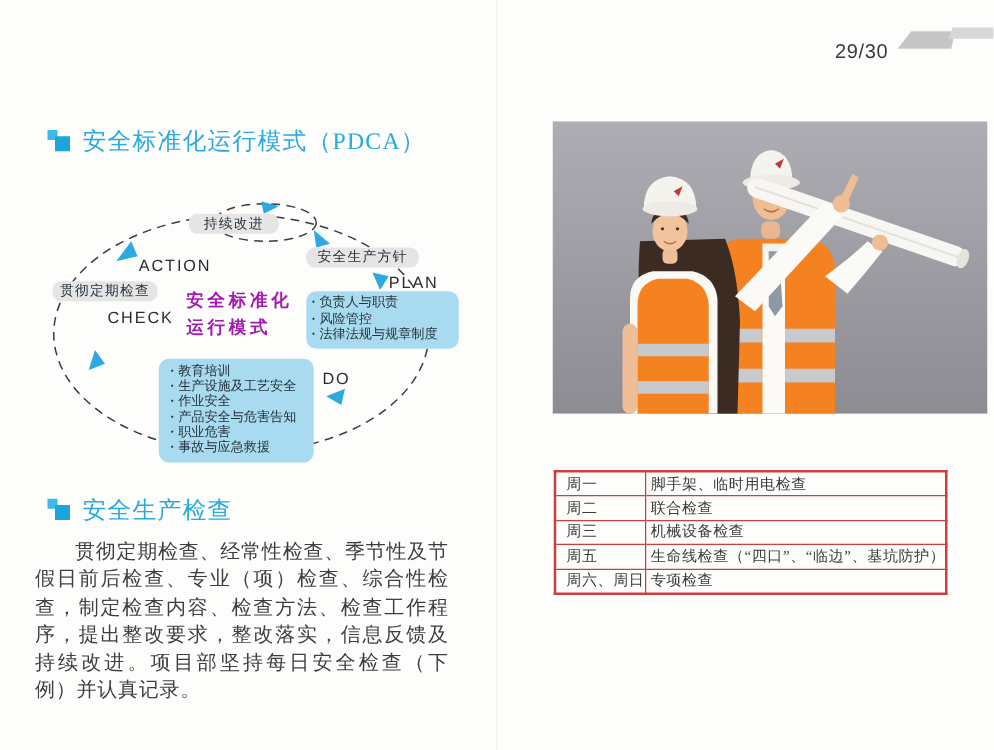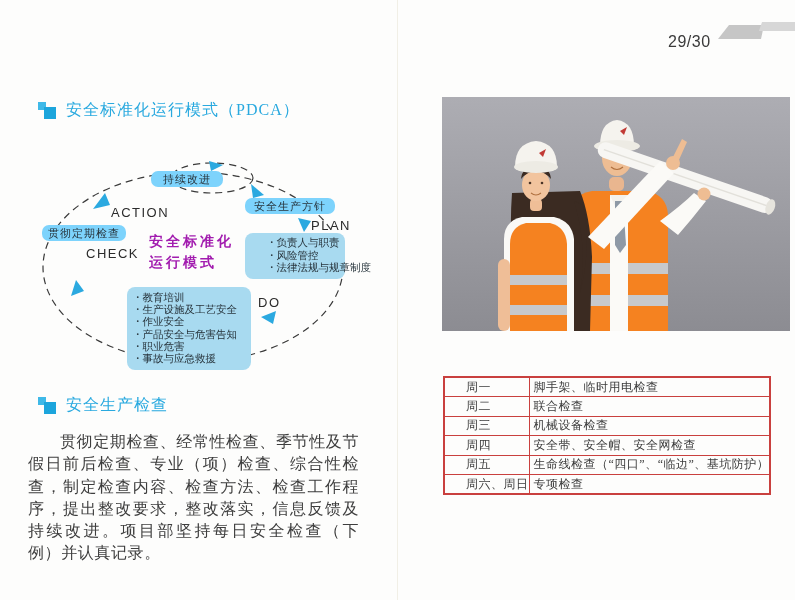--- a/index.html
+++ b/index.html
@@ -16,61 +16,61 @@
              font-size:16px; color:#3A3A3A; letter-spacing:0.5px;margin-top:16px; }
   .ribbon { position:absolute; left:715px; top:20px; }
 
   
   .sec-head { position:absolute; display:flex; align-items:center; gap:10px; }
   .sec-head.s1 { left:38px; top:100px; }
   .sec-head.s2 { left:38px; top:395px; }
   .sec-icon { position:relative; width:18px; height:18px; display:inline-block; }
   .sec-icon .sq-small { position:absolute; left:0; top:0; width:8px; height:8px; background:#3FB9E8; }
   .sec-icon .sq-big   { position:absolute; left:6px; top:5px; width:12px; height:12px; background:#1CA5DC; }
-  .sec-title { font-size:16px; color:#29A9DF; letter-spacing:1px; font-weight:normal; }
+  .sec-title { font-size:19px; color:#29A9DF; letter-spacing:1px; font-weight:normal; }
 
   
   .diagram { position:absolute; left:25px; top:160px; width:345px; height:212px; }
   .diagram svg.underlay { position:absolute; left:0; top:0; }
   .dnode {
-    position:absolute; background:#7dd3fc; border-radius:7px;
+    position:absolute; background:#e5e5e5; border-radius:7px;
     font-size:11px; color:#27343C; text-align:center; letter-spacing:1px;
   }
   .dnode.improve    { left:126px; top:11px;  width:72px; height:16px; line-height:16px; }
   .dnode.policy     { left:220px; top:38px;  width:90px; height:16px; line-height:16px; }
   .dnode.check-self { left:17px;  top:65px;  width:84px; height:16px; line-height:16px; }
   .dlabel { position:absolute; font-family:"Liberation Sans",sans-serif; font-size:13px;
             color:#2B2B2B; letter-spacing:1.5px; }
   .dlabel.action { left:86px;  top:45px; }
   .dlabel.plan   { left:286px; top:58px; }
   .dlabel.check  { left:61px;  top:86px; }
   .dlabel.do     { left:233px; top:135px; }
   .center-red { position:absolute; left:124px; top:71px; color:#a21caf; font-weight:bold;
                 font-size:14px; line-height:21px; letter-spacing:3px; }
   ul.bullets { position:absolute; background:#A8DAF0; border-radius:8px; list-style:none;
                font-size:10.5px; color:#27343C; }
   ul.bullets li { white-space:nowrap; }
   ul.bullets li::before { content:"·"; margin-right:3px; font-weight:bold; }
-  ul.bullets.plan-box { left:220px; top:73px;  width:100px; padding:4px 4px 4px 25px; line-height:12.6px; }
+  ul.bullets.plan-box { left:220px; top:73px;  width:122px; padding:4px 4px 4px 4px; line-height:12.6px; }
   ul.bullets.do-box   { left:102px; top:127px; width:124px; padding:5px 4px 5px 9px; line-height:12.2px; }
 
   
   .body-text { position:absolute; left:28px; top:431px; width:331px;
                font-size:16px; line-height:22.3px; letter-spacing:0.6px;
                text-align:justify; text-indent:2em; color:#3E3E3E; }
 
   
   .photo { position:absolute; left:442px; top:97px; width:348px; height:234px; }
 
   
   table.schedule { position:absolute; left:443px; top:376px; width:298px;
                    border-collapse:collapse; border:2px solid #C9403E;
                    font-size:12px; color:#3B3B3B; letter-spacing:0.5px; }
   table.schedule td { border:1px solid #C9403E; height:19.5px; vertical-align:middle; }
-  td.day  { width:53px; padding-left:21px; white-space:nowrap; }
+  td.day  { width:53px; padding-left:8px; white-space:nowrap; }
   td.task { padding-left:4px; white-space:nowrap; }
 </style>
 </head>
 <body>
 
 <div class="page">
   <div class="spine"></div>
 
   <div class="pagenum">29/30</div>
   <svg class="ribbon" width="80" height="24" viewBox="0 0 80 24">
@@ -209,24 +209,20 @@
       </tr>
         <tr>
         <td class="day">周二</td>
         <td class="task">联合检查</td>
       </tr>
         <tr>
         <td class="day">周三</td>
         <td class="task">机械设备检查</td>
       </tr>
         <tr>
-        <td class="day">周四</td>
-        <td class="task">安全带、安全帽、安全网检查</td>
-      </tr>
-        <tr>
         <td class="day">周五</td>
         <td class="task">生命线检查（“四口”、“临边”、基坑防护）</td>
       </tr>
         <tr>
         <td class="day">周六、周日</td>
         <td class="task">专项检查</td>
       </tr>
       </tbody>
   </table>
 </div>

